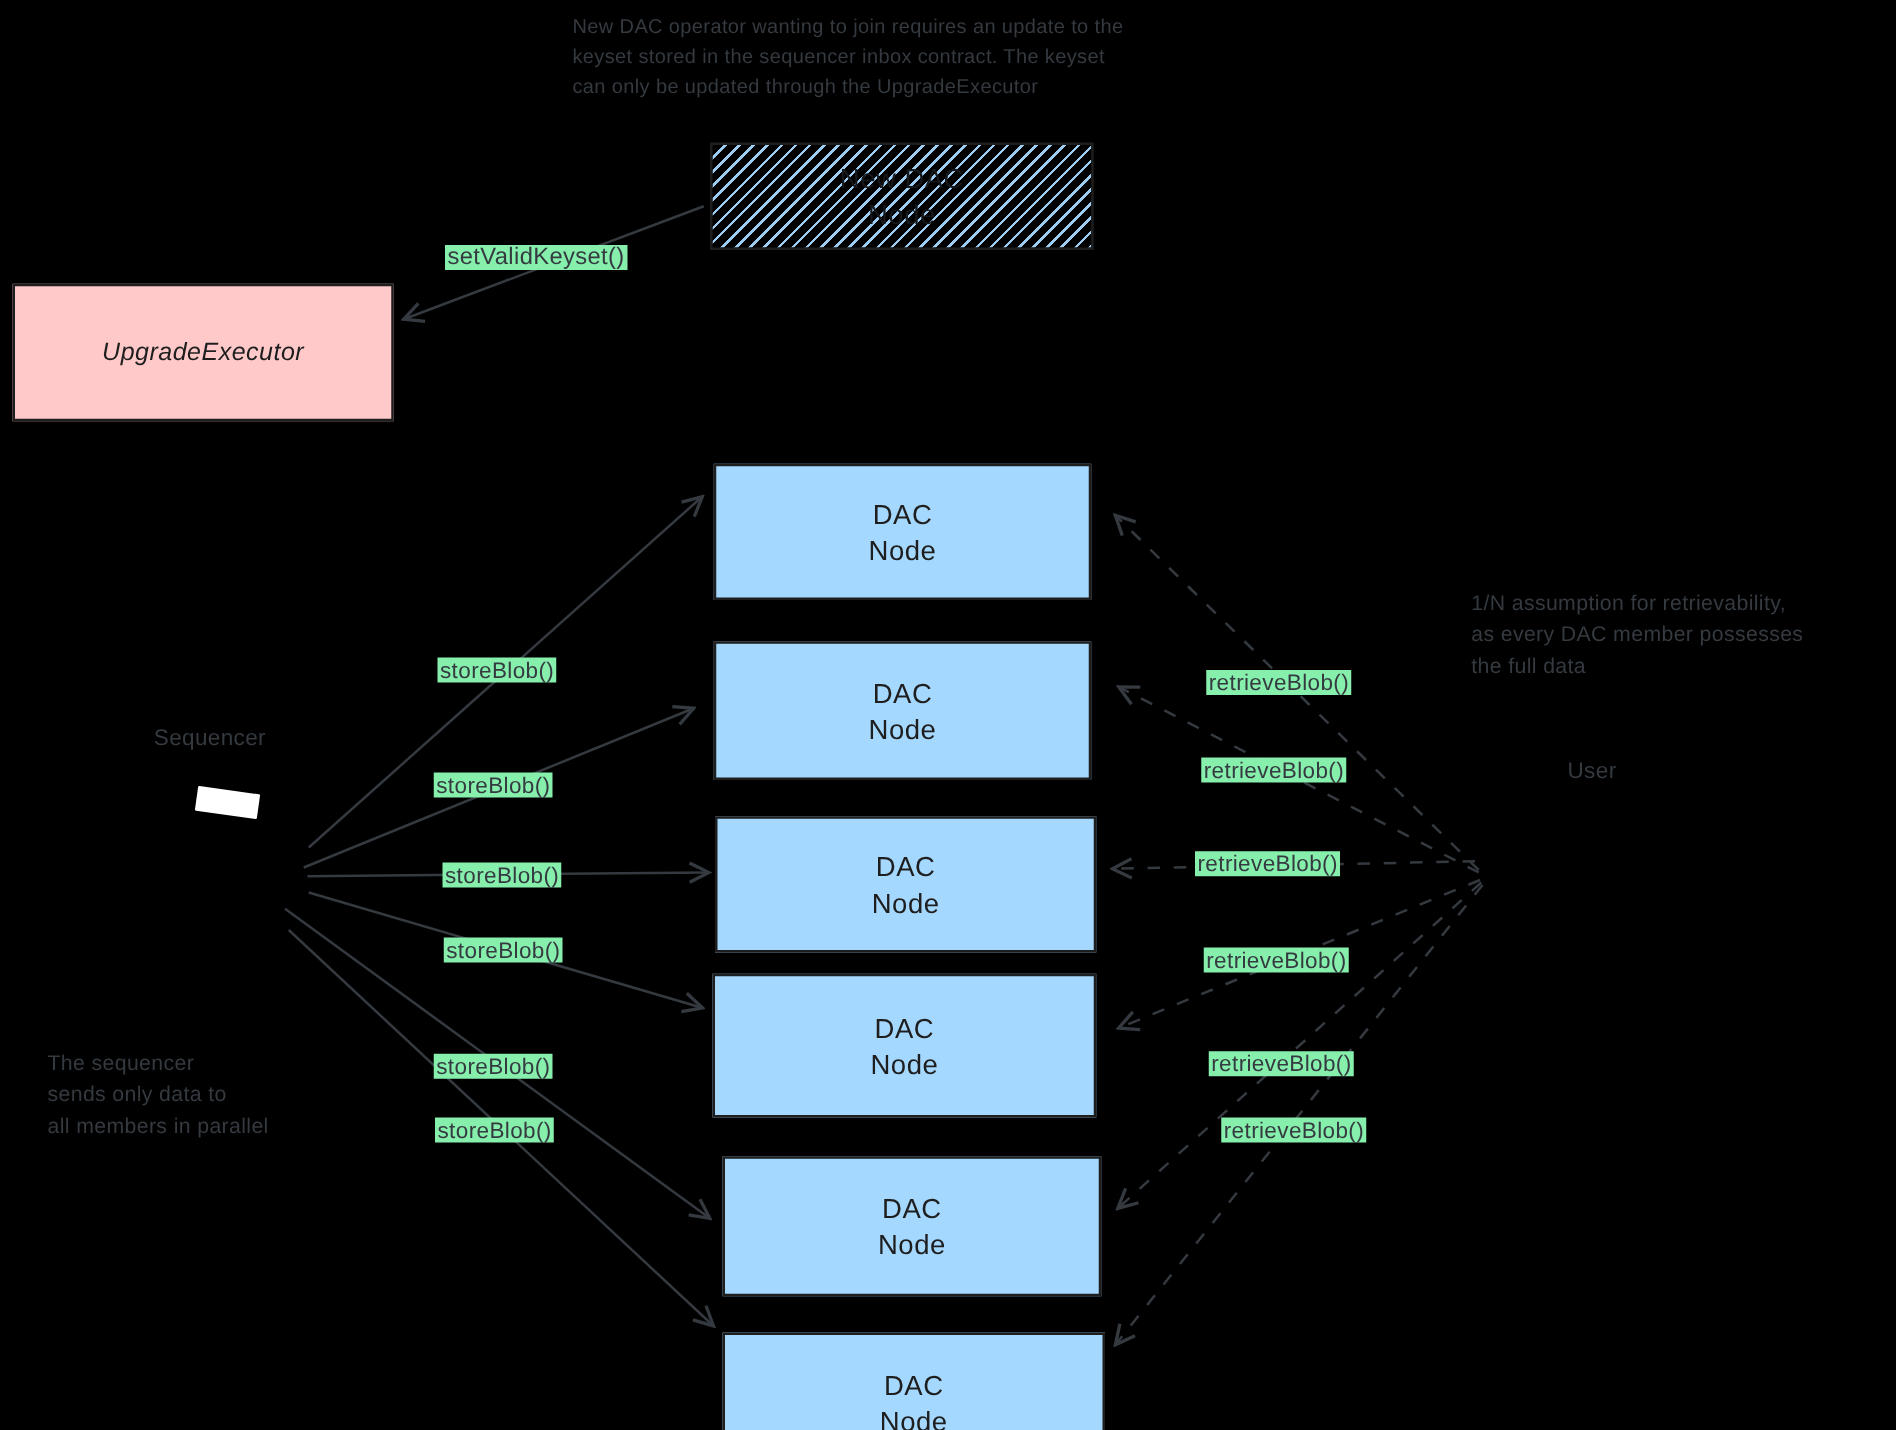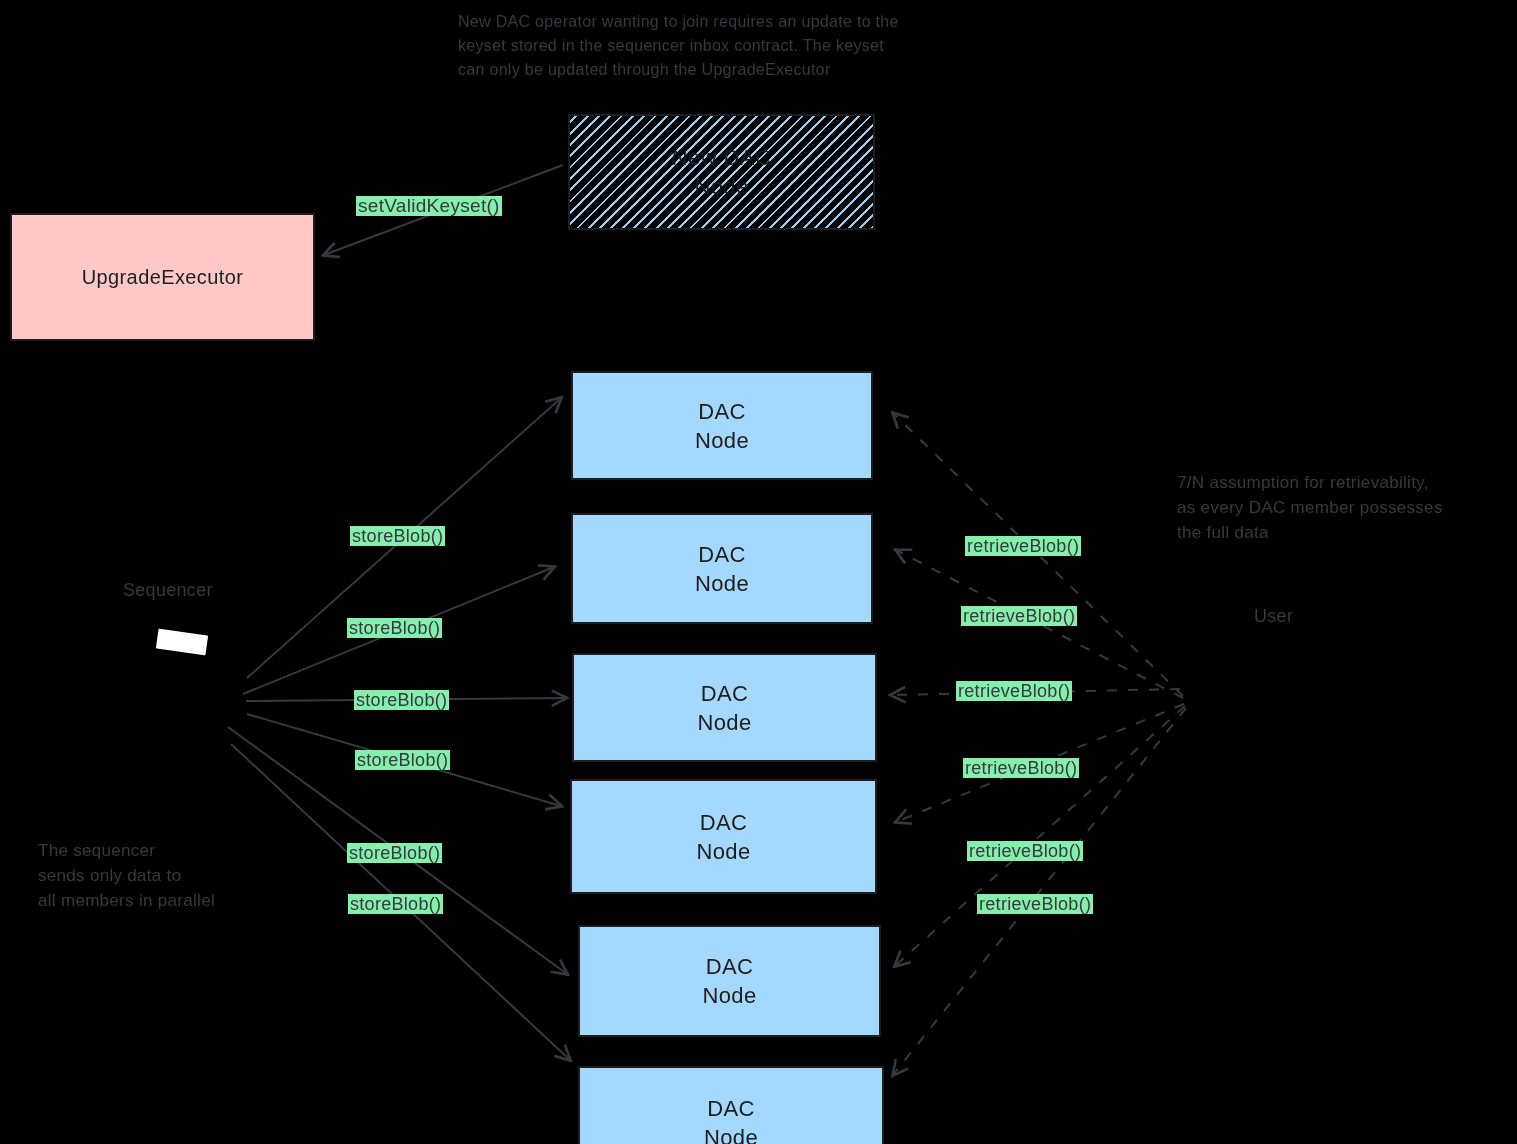--- a/index.html
+++ b/index.html
@@ -60,26 +60,26 @@
     <line class="ln" x1="231" y1="744" x2="570" y2="1060" marker-end="url(#ah)"></line>
 
     <line class="ln dash" x1="1183" y1="696" x2="893" y2="413" marker-end="url(#ah)"></line>
     <line class="ln dash" x1="1183" y1="698" x2="896" y2="550" marker-end="url(#ah)"></line>
     <line class="ln dash" x1="1180" y1="689" x2="891" y2="695" marker-end="url(#ah)"></line>
     <line class="ln dash" x1="1184" y1="704" x2="896" y2="822" marker-end="url(#ah)"></line>
     <line class="ln dash" x1="1185" y1="706" x2="895" y2="966" marker-end="url(#ah)"></line>
     <line class="ln dash" x1="1186" y1="708" x2="893" y2="1075" marker-end="url(#ah)"></line>
   </svg>
 
-  <div class="box hatched" style="left:568px;top:114px;width:307px;height:116px;">
+  <div class="box hatched" style="left:568px;top:114px;width:307px;height:86px;">
     <span>New DAC
 Node</span>
   </div>
 
-  <div class="box executor" style="left:10px;top:213px;width:305px;height:128px;font-size:20px;">
+  <div class="box executor" style="left:10px;top:227px;width:305px;height:110px;font-size:20px;font-style:italic;">
     <span>UpgradeExecutor</span>
   </div>
 
   <div class="box dac" style="left:571px;top:329px;width:302px;height:109px;">
     <span>DAC
 Node</span>
   </div>
   <div class="box dac" style="left:571px;top:471px;width:302px;height:111px;">
     <span>DAC
 Node</span>
@@ -102,21 +102,21 @@
   </div>
 
   <div class="screen"></div>
 
   <div class="note" style="left:458px;top:10px;font-size:16px;">New DAC operator wanting to join requires an update to the
 keyset stored in the sequencer inbox contract. The keyset
 can only be updated through the UpgradeExecutor</div>
   <div class="note" style="left:38px;top:838px;line-height:25px;">The sequencer
 sends only data to
 all members in parallel</div>
-  <div class="note" style="left:1177px;top:470px;line-height:25px;">7/N assumption for retrievability,
+  <div class="note" style="left:1177px;top:470px;line-height:25px;">1/N assumption for retrievability,
 as every DAC member possesses
 the full data</div>
   <div class="note" style="left:123px;top:578px;font-size:18px;">Sequencer</div>
   <div class="note" style="left:1254px;top:604px;font-size:18px;">User</div>
 
   <div class="edge-label" style="left:356px;top:196px;font-size:19px;">setValidKeyset()</div>
 
   <div class="edge-label" style="left:350px;top:526px;">storeBlob()</div>
   <div class="edge-label" style="left:347px;top:618px;">storeBlob()</div>
   <div class="edge-label" style="left:354px;top:690px;">storeBlob()</div>

